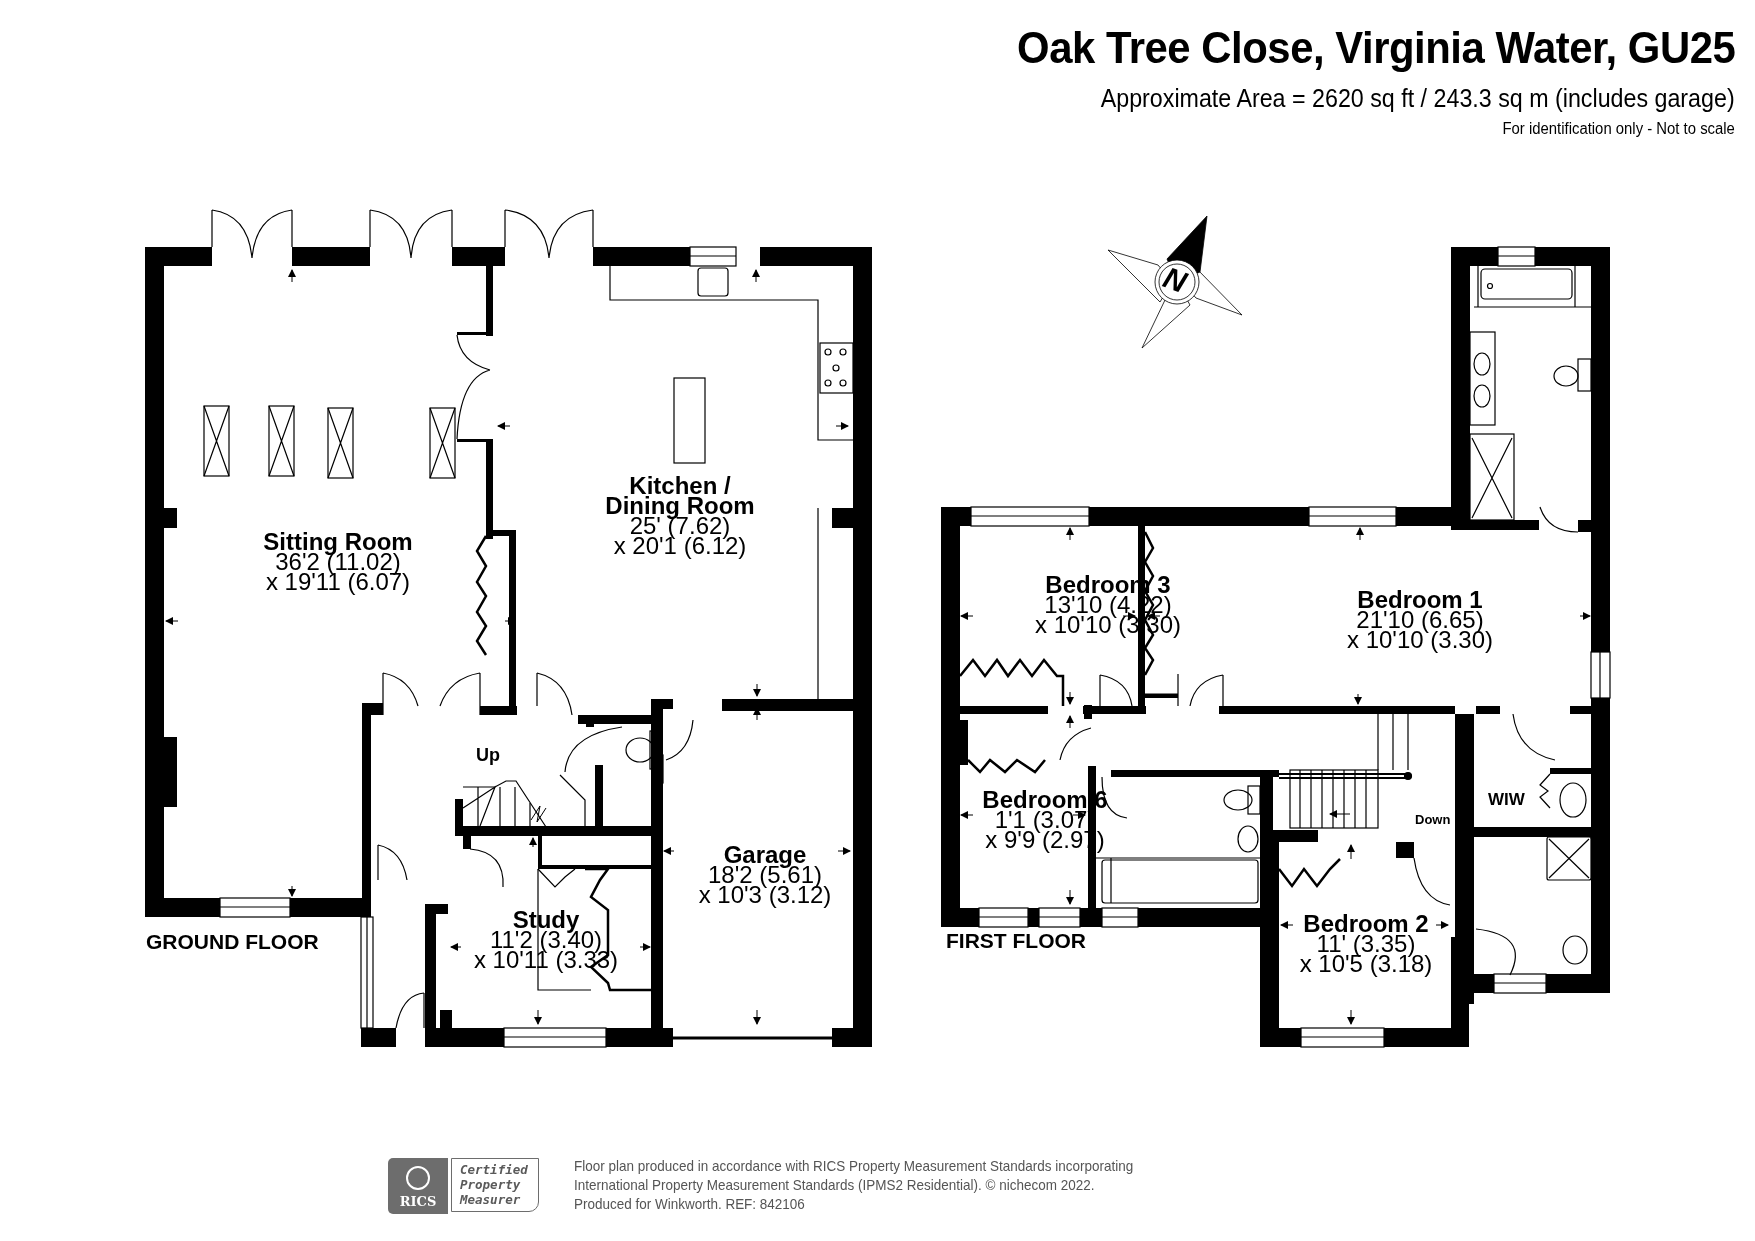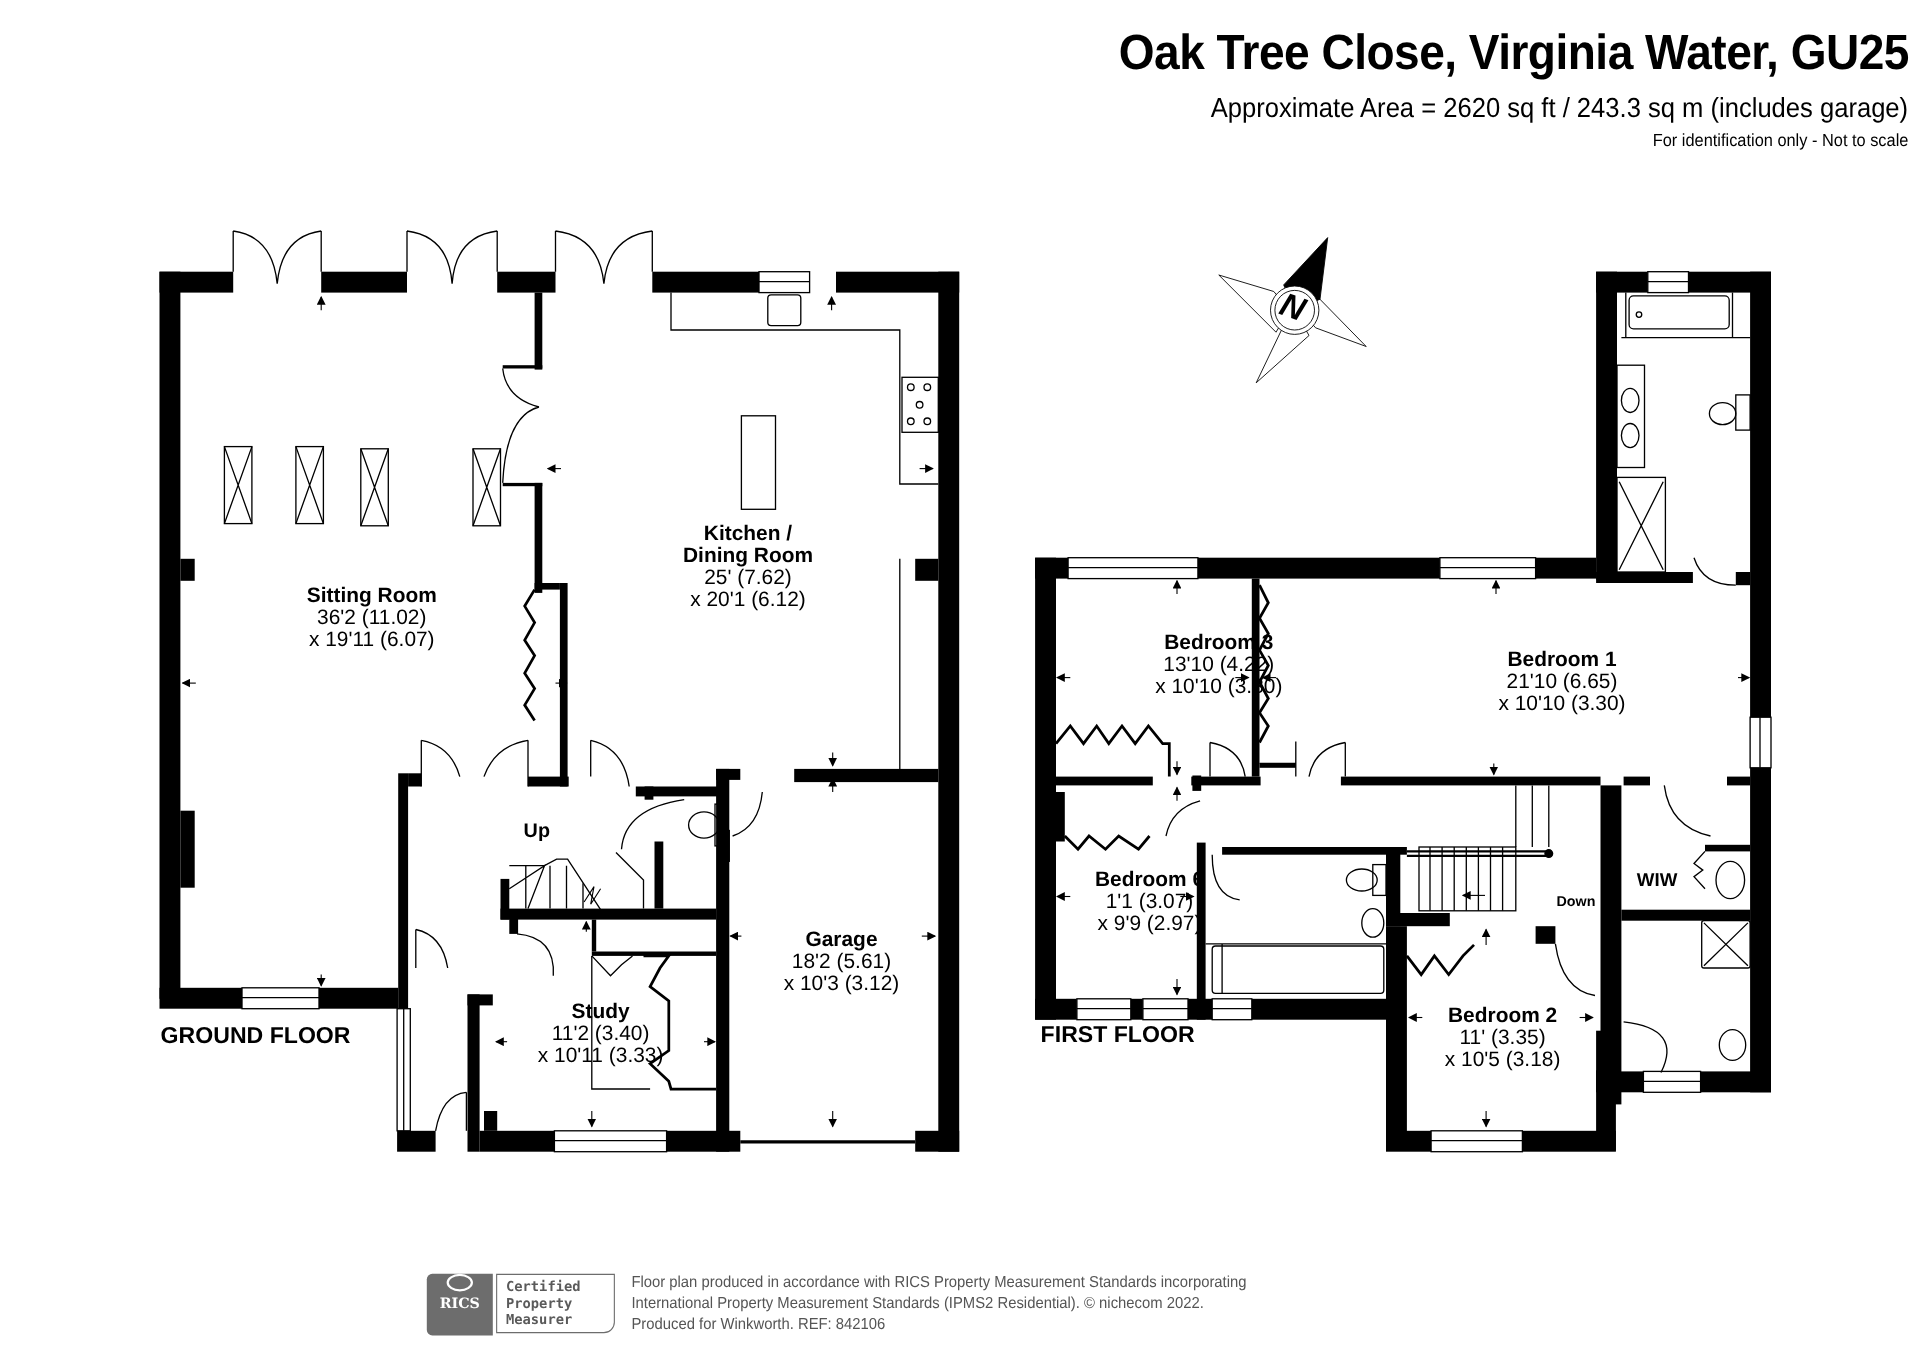--- a/index.html
+++ b/index.html
@@ -6,35 +6,35 @@
   body { width: 1755px; height: 1241px; position: relative; overflow: hidden;
          font-family: "Liberation Sans", sans-serif; color: #000; }
   .abs { position: absolute; }
   .title { right: 20px; top: 22px; font-size: 45px; font-weight: bold; letter-spacing: -0.5px;
            transform: scaleX(0.93); transform-origin: right top; white-space: nowrap; }
   .subtitle { right: 20px; top: 84px; font-size: 25px; white-space: nowrap;
               transform: scaleX(0.93); transform-origin: right top; }
   .note { right: 20px; top: 120px; font-size: 16px; white-space: nowrap;
           transform: scaleX(0.93); transform-origin: right top; }
   svg.plan { position: absolute; left: 0; top: 0; }
-  .room { position: absolute; text-align: center; font-size: 19px; line-height: 20px;
+  .room { position: absolute; text-align: center; font-size: 24px; line-height: 20px;
           transform: translateX(-50%); white-space: nowrap; }
   .room .rn { font-weight: bold; display: block; }
   .room .rd { display: block; }
   .floor-label { font-size: 21px; font-weight: bold; white-space: nowrap; }
   .footer-badge { left: 388px; top: 1158px; width: 174px; height: 56px; display: flex; }
   .rics-box { width: 60px; height: 56px; background: #6d6d6d; color: #fff; display: flex;
               flex-direction: column; align-items: center; justify-content: flex-end;
               border-radius: 5px 0 0 5px; }
   .rics-logo { width: 24px; height: 24px; border: 2px solid #fff; border-radius: 50%; margin-bottom: 4px;
                box-sizing: border-box; }
-  .rics-text { font-family: "DejaVu Serif", serif; font-weight: bold; font-size: 13px; margin-bottom: 21px; }
-  .cert-box { width: 108px; height: 54px; border: 1px solid #6d6d6d; margin-left: 3px;
+  .rics-text { font-family: "DejaVu Serif", serif; font-weight: bold; font-size: 13px; margin-bottom: 5px; }
+  .cert-box { width: 88px; height: 54px; border: 1px solid #6d6d6d; margin-left: 3px;
               border-radius: 0 0 10px 0; color: #5a5a5a; font-family: "DejaVu Sans Mono", monospace;
-              font-weight: bold; font-size: 12.5px; line-height: 15px; padding: 3px 0 0 8px; box-sizing: border-box; }
+              font-weight: bold; font-size: 12.5px; line-height: 15px; padding: 3px 0 0 8px; box-sizing: border-box; font-style: italic; }
   .footer-text { left: 574px; top: 1157px; font-size: 14.5px; line-height: 19px; color: #555;
                  white-space: nowrap; transform: scaleX(0.93); transform-origin: left top; }
   .footer-line { display: block; }
 </style>
 </head>
 <body>
 
 <div class="abs title">Oak Tree Close, Virginia Water, GU25</div>
 <div class="abs subtitle">Approximate Area = 2620 sq ft / 243.3 sq m (includes garage)</div>
 <div class="abs note">For identification only - Not to scale</div>

